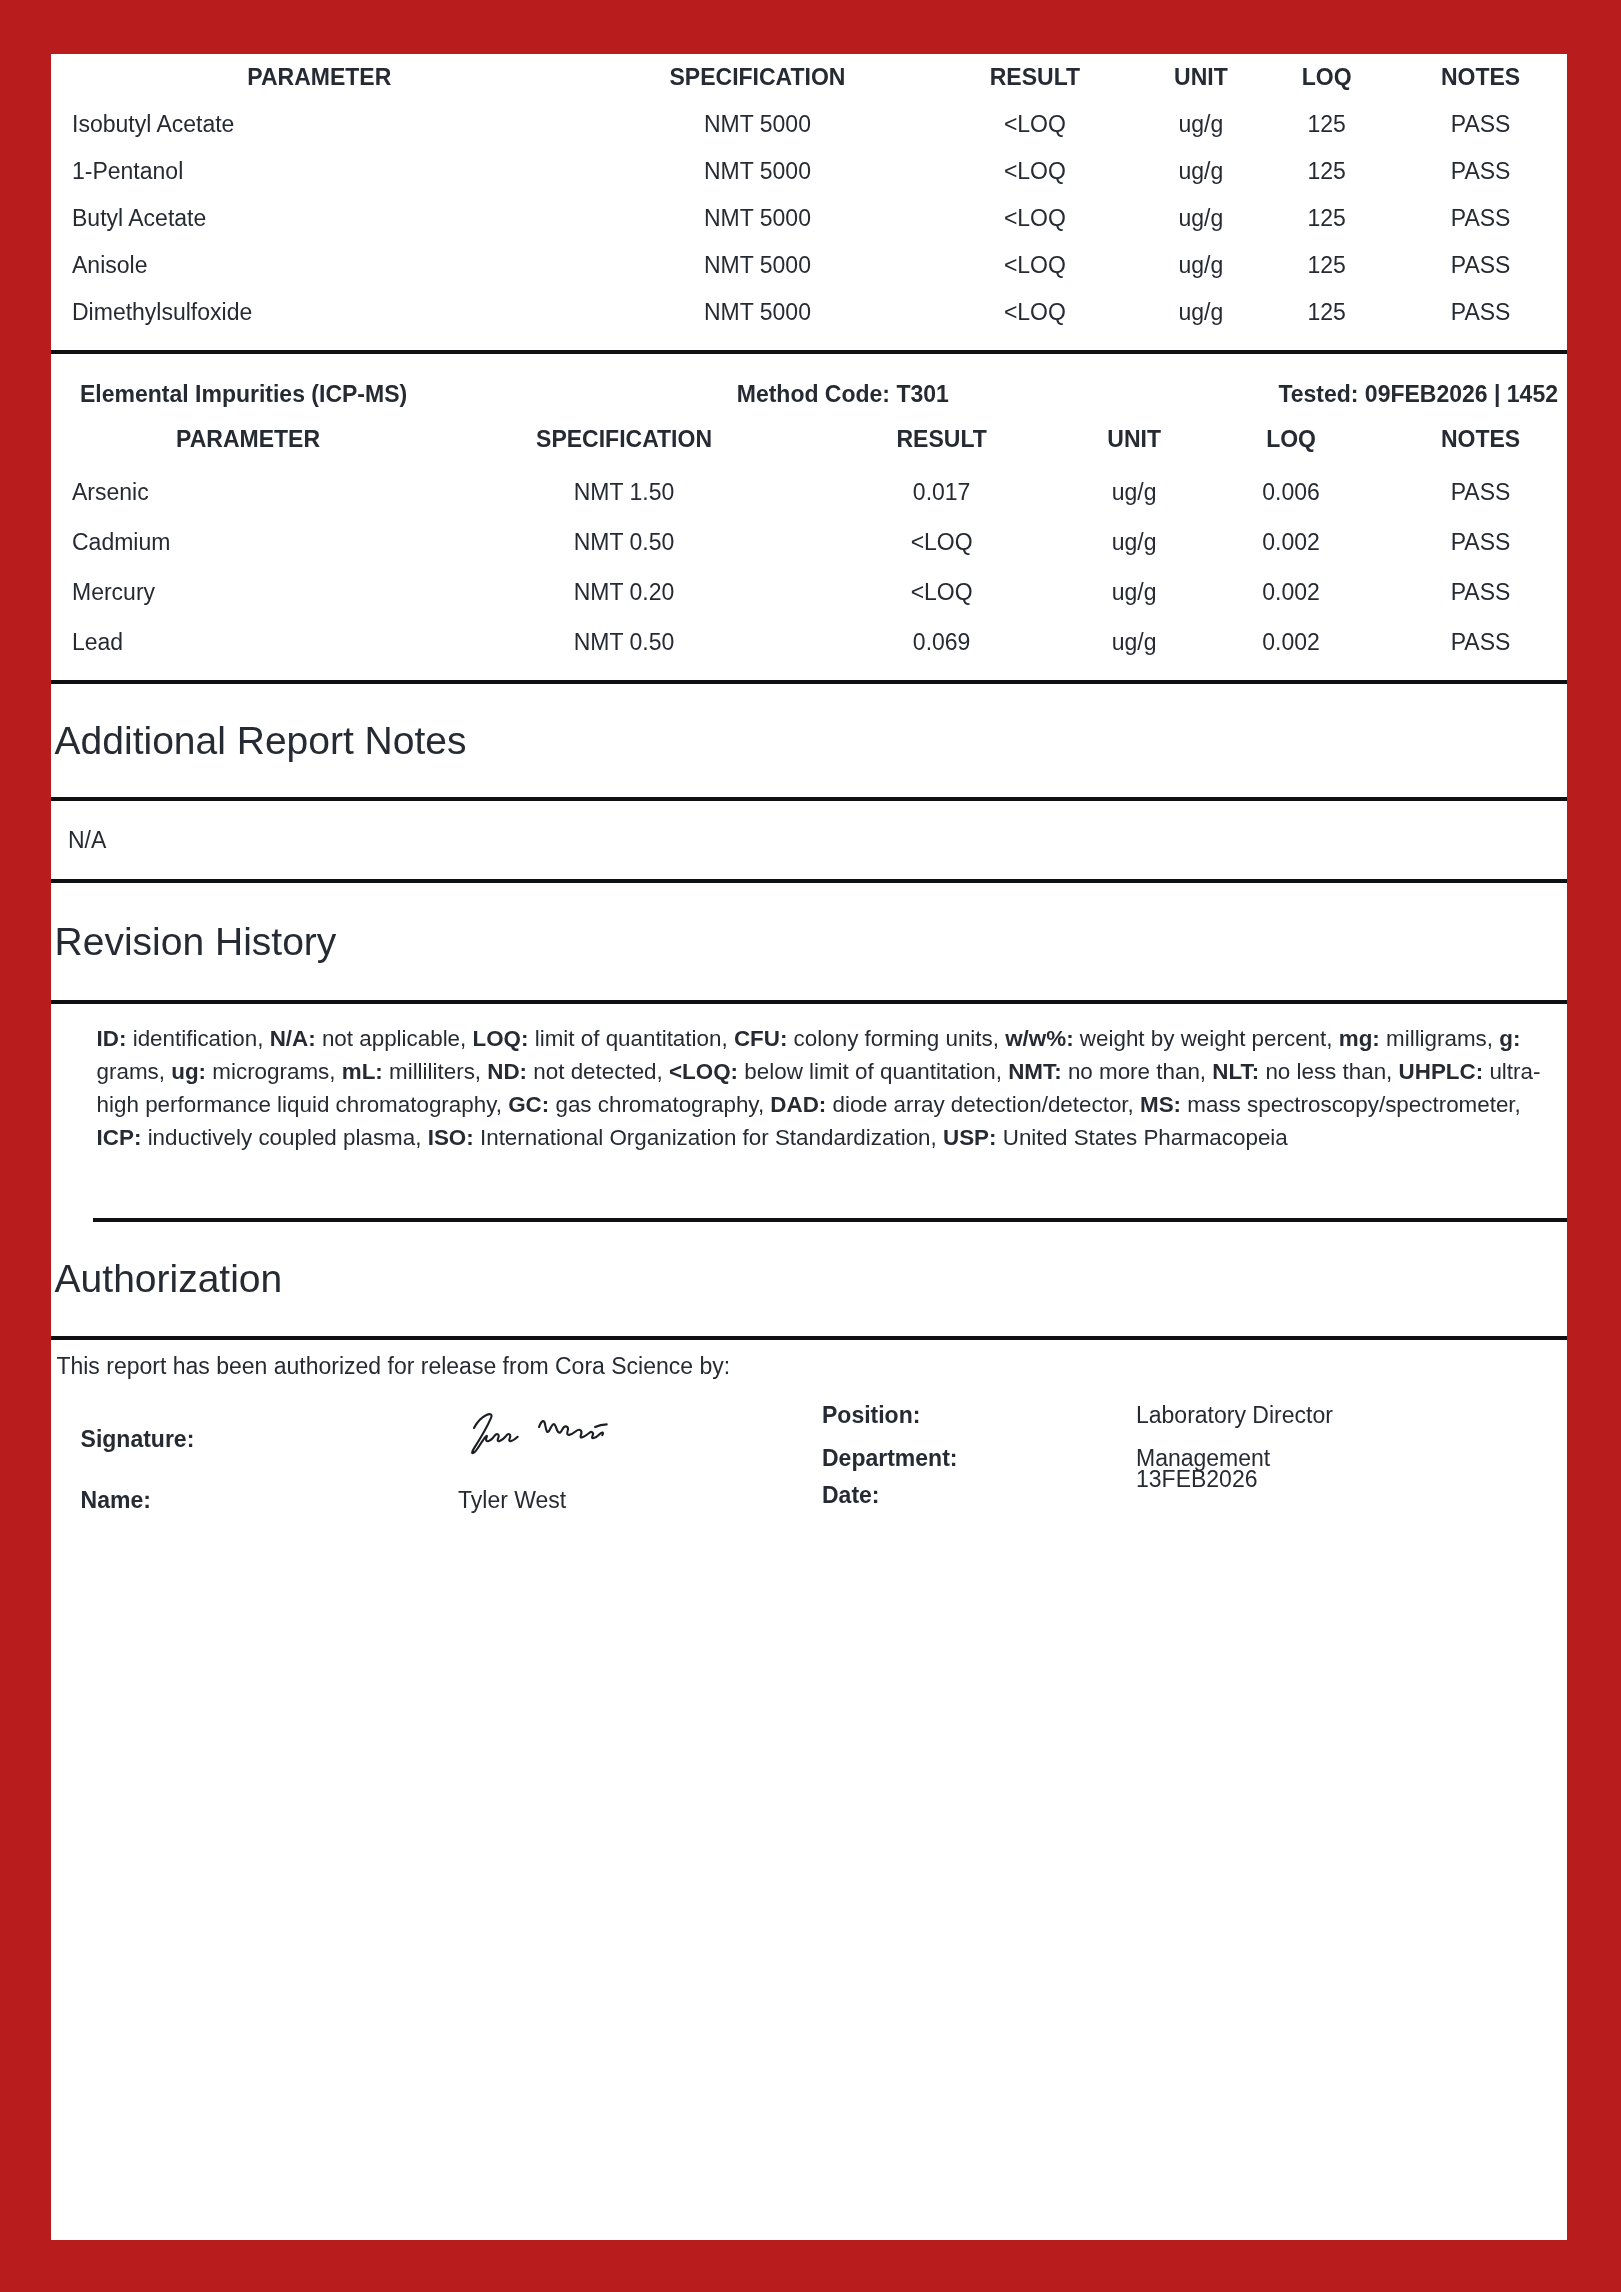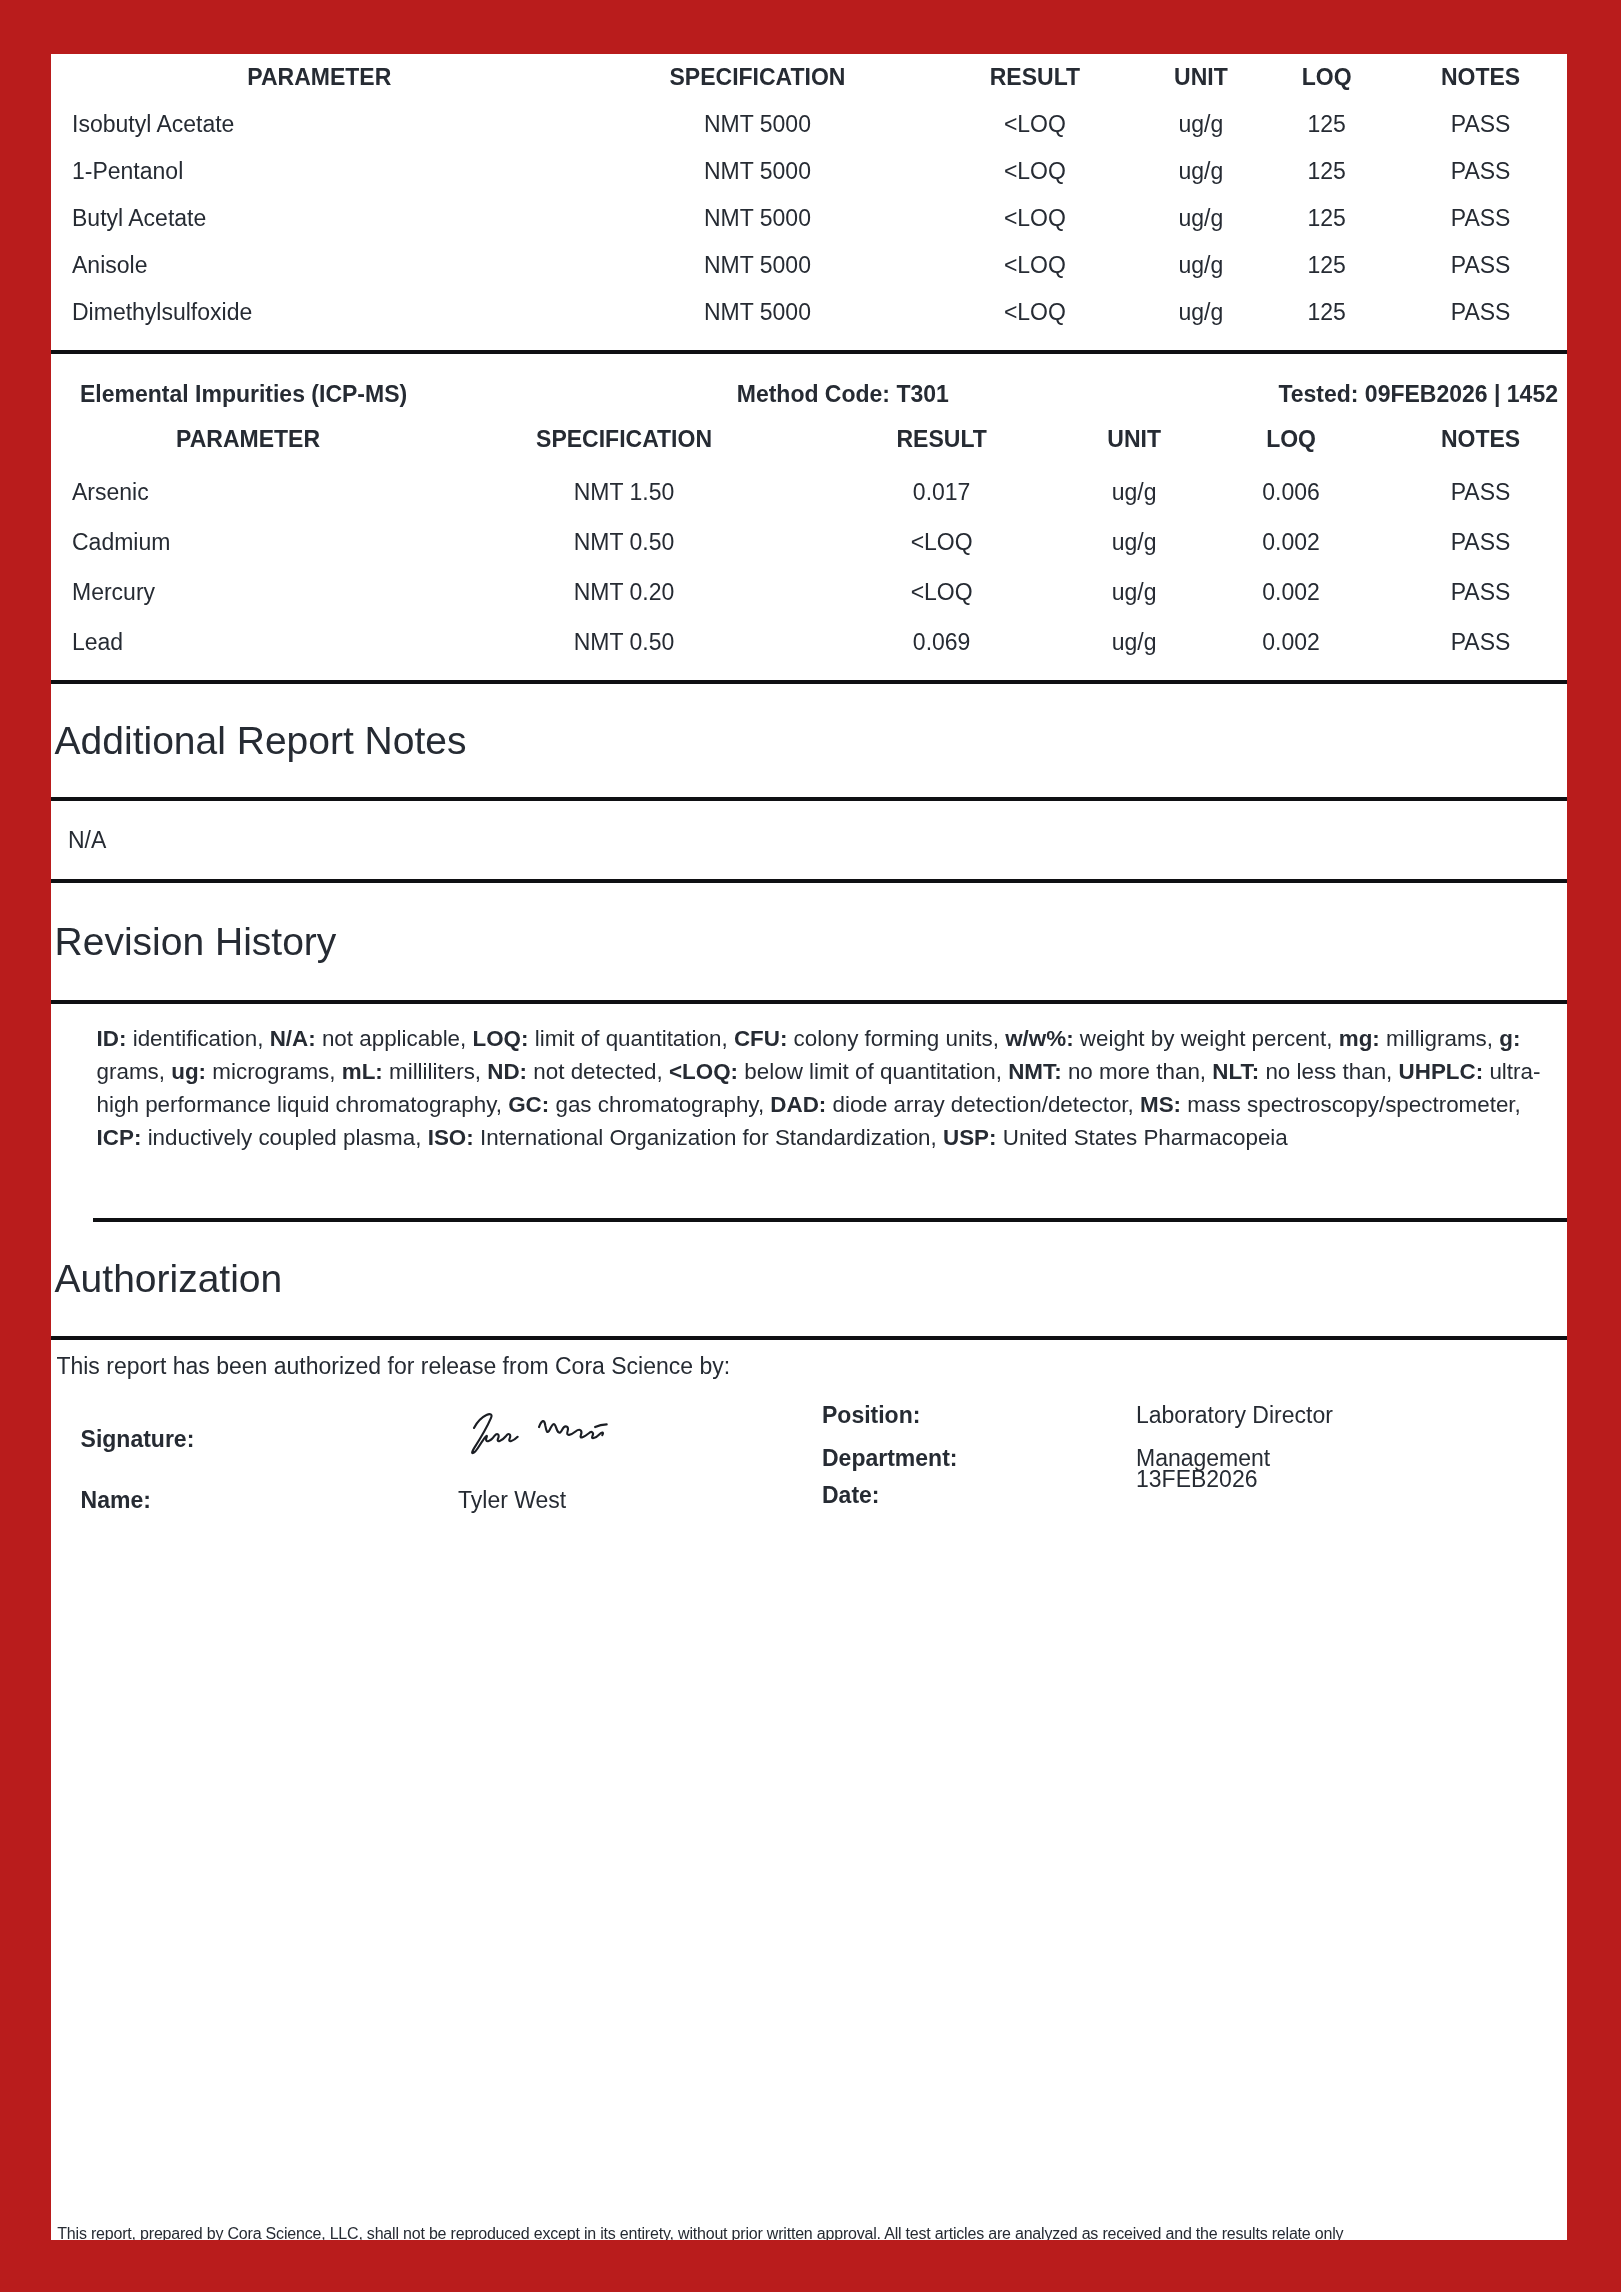--- a/index.html
+++ b/index.html
@@ -268,16 +268,15 @@
       <span class="abs lbl pos-lbl">Position:</span>
       <span class="abs pos-val">Laboratory Director</span>
 
       <span class="abs lbl dep-lbl">Department:</span>
       <span class="abs dep-val">Management</span>
 
       <span class="abs lbl date-lbl">Date:</span>
       <span class="abs date-val">13FEB2026</span>
     </section>
 
-    <div class="footer">This report, prepared by Cora Science, LLC, shall not be reproduced except in its entirety, without prior written approval. All test articles are analyzed as received and the results relate only</div>
   </div>
 </div>
 
 
 </body></html>

